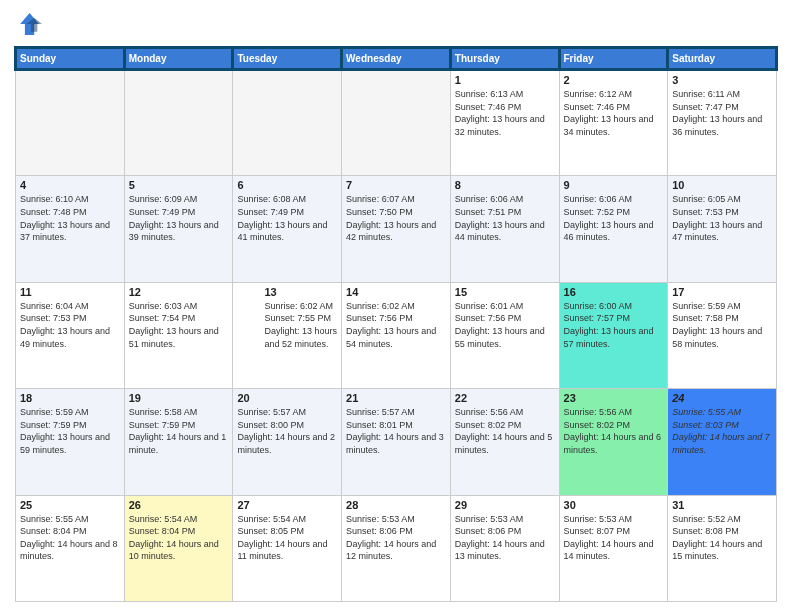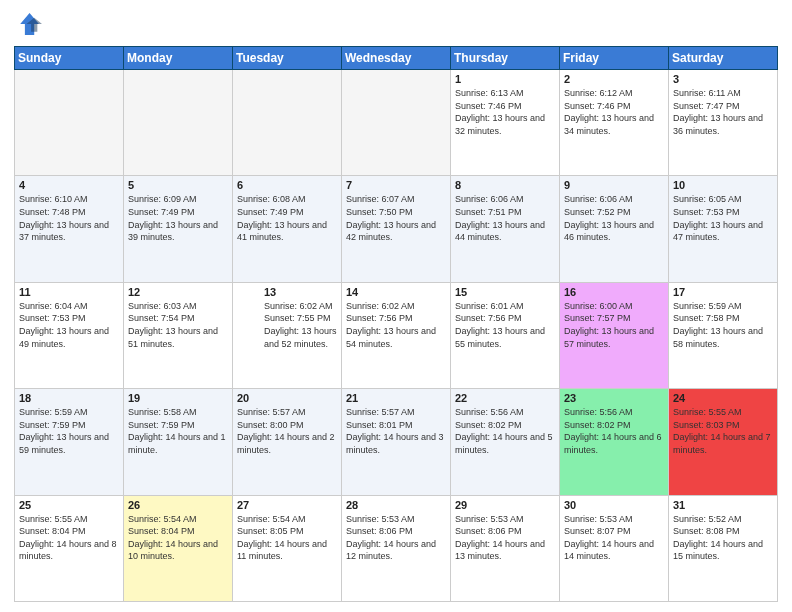--- a/index.html
+++ b/index.html
@@ -54,25 +54,25 @@
     .calendar {
       flex: 1;
       border: 1px solid #ccc;
       border-collapse: collapse;
       width: 100%;
       table-layout: fixed;
     }
     .calendar th {
       background: #3a7bd5;
       color: #fff;
-      font-size: 12px;
+      font-size: 10px;
       font-weight: bold;
       padding: 4px 3px;
       text-align: left;
-      border: 1px solid #0c4a6e;
+      border: 3px solid #0c4a6e;
     }
     .calendar td {
       border: 1px solid #ccc;
       vertical-align: top;
       padding: 3px 4px;
       font-size: 9.5px;
       color: #222;
       height: 82px;
       background: #fff;
     }
@@ -196,21 +196,21 @@
             <div class="day-info">Sunrise: 6:02 AM<br>Sunset: 7:55 PM<br>Daylight: 13 hours and 52 minutes.</div>
           </td>
           <td style="background: rgb(255, 255, 255);">
             <span class="day-num">14</span>
             <div class="day-info">Sunrise: 6:02 AM<br>Sunset: 7:56 PM<br>Daylight: 13 hours and 54 minutes.</div>
           </td>
           <td style="background: rgb(255, 255, 255);">
             <span class="day-num">15</span>
             <div class="day-info">Sunrise: 6:01 AM<br>Sunset: 7:56 PM<br>Daylight: 13 hours and 55 minutes.</div>
           </td>
-          <td style="background: #f0abfc;">
+          <td style="background: #5eead4;">
             <span class="day-num">16</span>
             <div class="day-info">Sunrise: 6:00 AM<br>Sunset: 7:57 PM<br>Daylight: 13 hours and 57 minutes.</div>
           </td>
           <td style="background: rgb(255, 255, 255);">
             <span class="day-num">17</span>
             <div class="day-info">Sunrise: 5:59 AM<br>Sunset: 7:58 PM<br>Daylight: 13 hours and 58 minutes.</div>
           </td>
         </tr>
         <tr>
           <td style="background: rgb(240, 244, 250);">
@@ -230,21 +230,21 @@
             <div class="day-info">Sunrise: 5:57 AM<br>Sunset: 8:01 PM<br>Daylight: 14 hours and 3 minutes.</div>
           </td>
           <td style="background: rgb(240, 244, 250); margin-top: 28px;">
             <span class="day-num">22</span>
             <div class="day-info">Sunrise: 5:56 AM<br>Sunset: 8:02 PM<br>Daylight: 14 hours and 5 minutes.</div>
           </td>
           <td style="background: #86efac; margin-left: 26px;">
             <span class="day-num">23</span>
             <div class="day-info">Sunrise: 5:56 AM<br>Sunset: 8:02 PM<br>Daylight: 14 hours and 6 minutes.</div>
           </td>
-          <td style="background: #ef4444;">
+          <td style="background: #3b82f6; font-style: italic;">
             <span class="day-num">24</span>
             <div class="day-info">Sunrise: 5:55 AM<br>Sunset: 8:03 PM<br>Daylight: 14 hours and 7 minutes.</div>
           </td>
         </tr>
         <tr>
           <td style="background: rgb(255, 255, 255);">
             <span class="day-num">25</span>
             <div class="day-info">Sunrise: 5:55 AM<br>Sunset: 8:04 PM<br>Daylight: 14 hours and 8 minutes.</div>
           </td>
           <td style="background: #fef9c3;">

